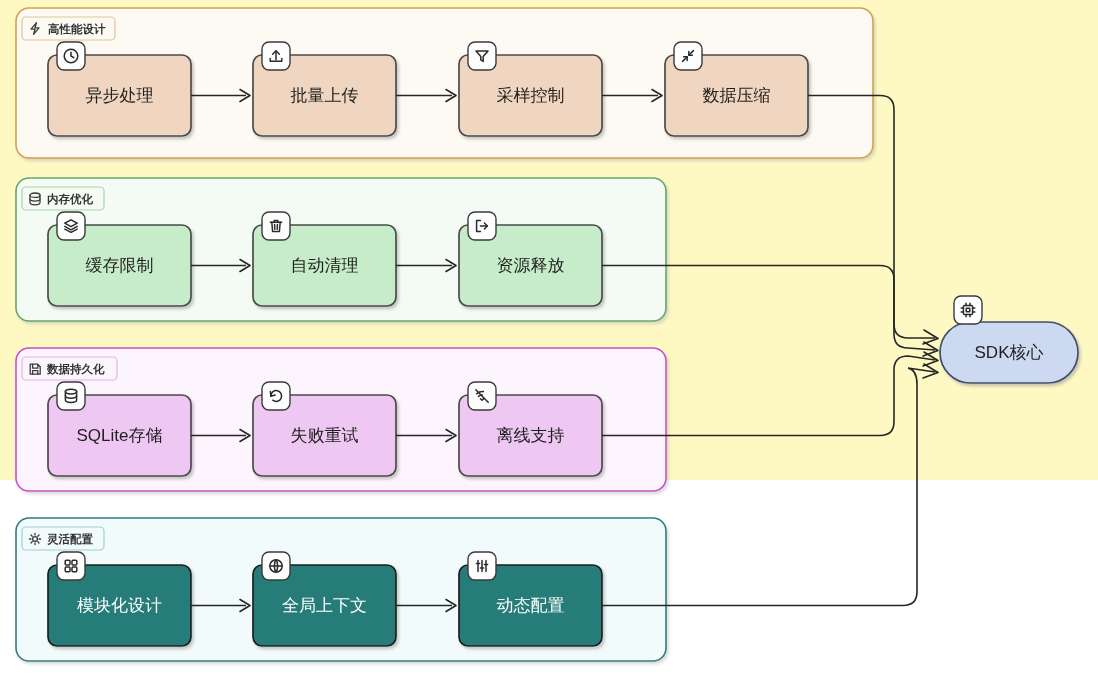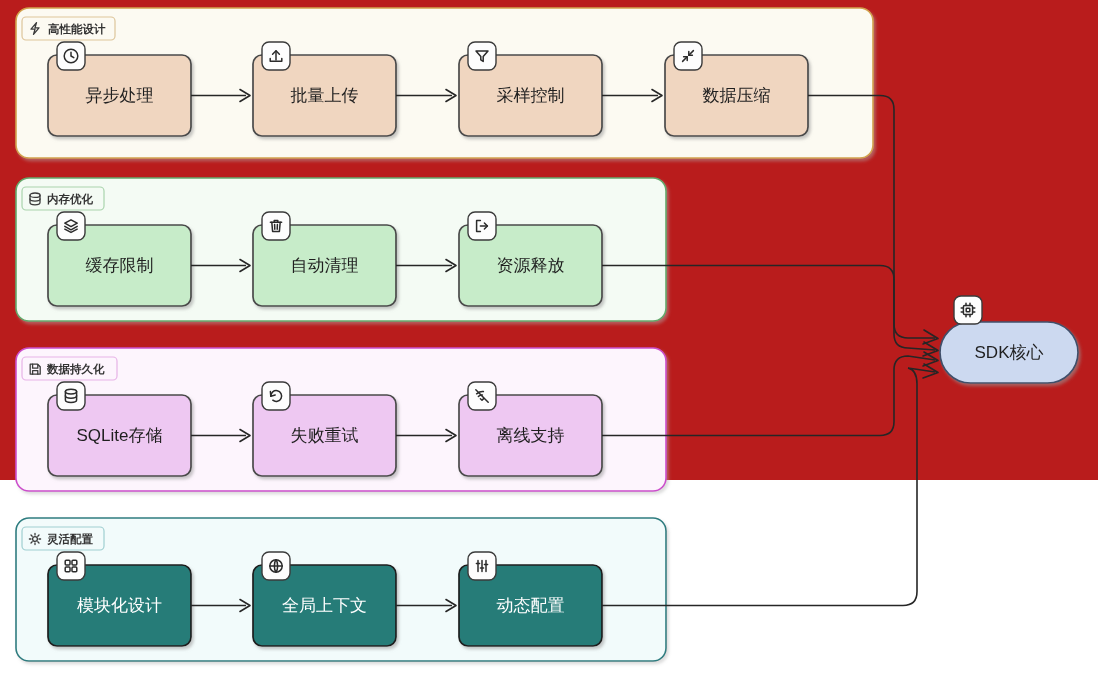--- a/index.html
+++ b/index.html
@@ -1,21 +1,21 @@
 <!DOCTYPE html>
 <html><head>
 <meta charset="utf-8">
 <style>
   html,body{margin:0;padding:0;background:#ffffff;}
   body{
     width:1098px;height:676px;overflow:hidden;
     font-family:"Liberation Sans","DejaVu Sans",sans-serif;
     -webkit-font-smoothing:antialiased;
   }
-  #stage{position:relative;width:1098px;height:480px;background:#b91c1c;}
+  #stage{position:relative;width:1098px;height:480px;background:#fef9c3;}
   svg#diagram{position:absolute;inset:0;width:1098px;height:676px;}
 
   .grp-label-text{
     font-size:11.5px;font-weight:bold;fill:#333;
     dominant-baseline:middle;
   }
   .node-text{
     font-size:17px;fill:#1f1f1f;
     text-anchor:middle;dominant-baseline:middle;
   }

